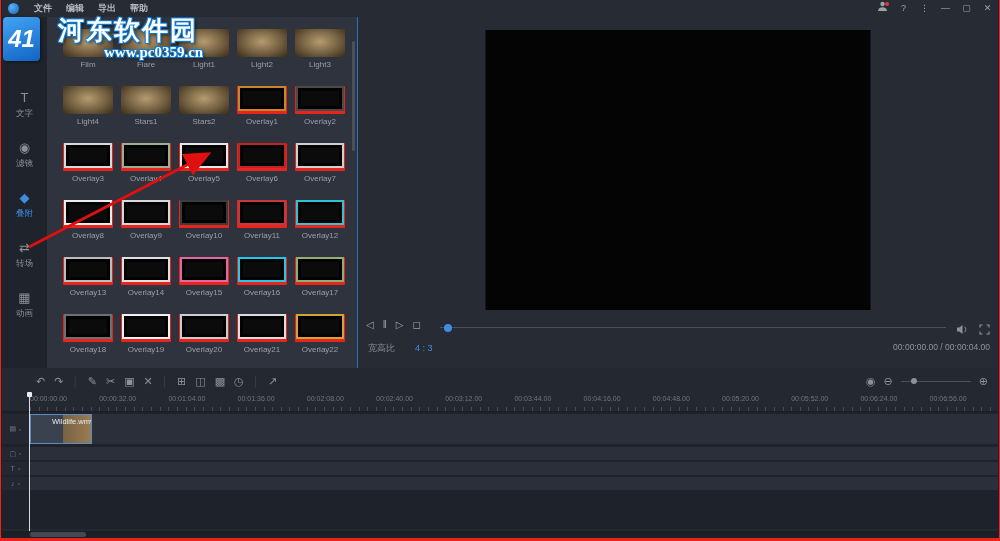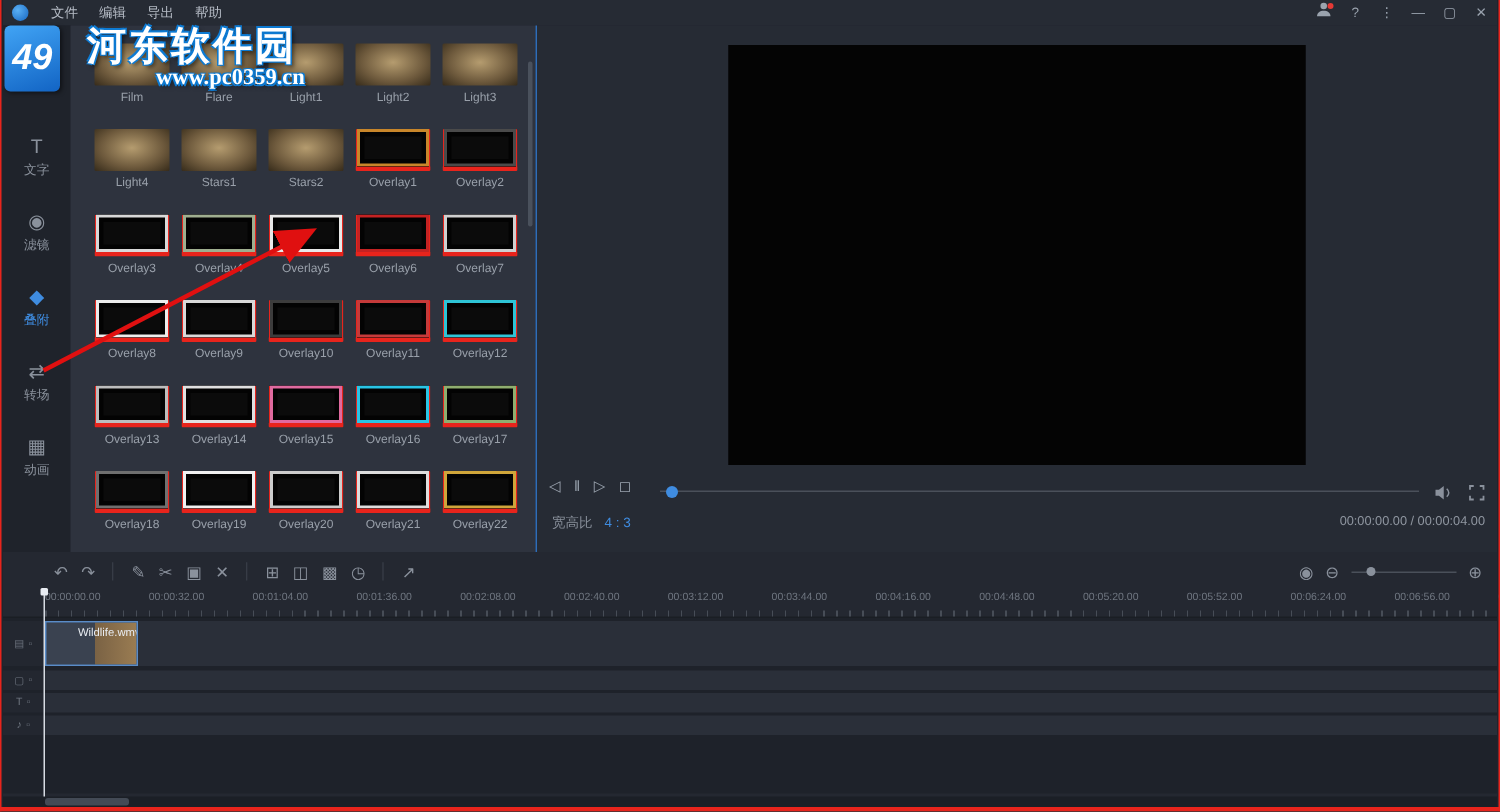--- a/index.html
+++ b/index.html
@@ -4,21 +4,21 @@
 <style>
   html,body{margin:0;padding:0;background:#444;}
   .frame{position:relative;width:1000px;height:541px;box-sizing:border-box;
     border-left:1px solid #e8241c;border-right:1px solid #e8241c;border-bottom:3px solid #e8241c;
     background:#20242c;font-family:"Liberation Sans","DejaVu Sans",sans-serif;overflow:hidden;color:#aab0ba;}
 
   
   .titlebar{position:absolute;top:0;left:1px;right:1px;height:17px;background:#262b34;display:flex;align-items:center;font-size:9px;color:#b6bcc6;}
   .app-logo{width:11px;height:11px;border-radius:50%;background:radial-gradient(circle at 35% 35%,#5ab0f5,#1565c0);margin:0 8px 0 6px;flex:0 0 auto;}
   .menu-items{display:flex;}
-  .menu-item{padding:0 7px;line-height:17px;}
+  .menu-item{padding:0 7px;line-height:17px;font-weight:bold;}
   .tb-title{position:absolute;left:0;right:0;text-align:center;color:#ccd1d9;font-size:9.5px;pointer-events:none;}
   .window-controls{margin-left:auto;display:flex;align-items:center;}
   .wc-btn{width:21px;text-align:center;font-size:9px;color:#9aa3ae;position:relative;line-height:17px;}
   .badge{position:absolute;top:2px;right:4px;width:4px;height:4px;border-radius:50%;background:#e53935;}
 
   
   .main{position:absolute;top:17px;left:1px;right:1px;height:351px;display:flex;}
   .sidebar{width:45px;background:#1f232b;display:flex;flex-direction:column;align-items:center;padding-top:74px;gap:21px;box-sizing:border-box;flex:0 0 auto;}
   .side-item{display:flex;flex-direction:column;align-items:center;gap:3px;color:#8a919c;font-size:8.5px;width:100%;}
   .side-item .icon{font-size:13px;line-height:14px;}
@@ -33,21 +33,21 @@
   .panel-scroll{position:absolute;right:2px;top:24px;width:3px;height:110px;background:#4a515c;border-radius:2px;}
 
   .preview{flex:1;background:#262b34;position:relative;border-left:1px solid #2e6db8;}
   .video{position:absolute;left:50%;transform:translateX(-50%);top:13px;width:385px;height:280px;background:#040404;}
   .transport{position:absolute;left:8px;top:301px;display:flex;gap:9px;font-size:10px;color:#9aa3ae;align-items:center;height:14px;}
   .t-btn{line-height:14px;}
   .progress{position:absolute;left:82px;right:52px;top:310px;height:1px;background:#4a505a;}
   .progress-dot{position:absolute;left:4px;top:-3.5px;width:8px;height:8px;border-radius:50%;background:#3f8ce0;}
   .av-icons{position:absolute;right:8px;top:304px;display:flex;gap:10px;align-items:center;}
   .aspect{position:absolute;left:10px;top:325px;font-size:9px;color:#8a919c;}
-  .aspect b{color:#3f8ce0;font-weight:normal;margin-left:8px;}
+  .aspect b{color:#3f8ce0;font-weight:normal;margin-left:20px;}
   .timecode{position:absolute;right:8px;top:325px;font-size:8.5px;color:#8f96a0;}
 
   
   .timeline{position:absolute;left:1px;right:1px;top:368px;height:171px;background:#242831;}
   .tl-toolbar{position:absolute;top:2px;left:0;right:0;height:22px;display:flex;align-items:center;padding-left:34px;gap:9px;font-size:11px;color:#8a919c;}
   .tl-sep{color:#3c424c;font-size:10px;}
   .tl-right{position:absolute;right:10px;top:2px;height:22px;display:flex;align-items:center;gap:8px;font-size:11px;color:#8a919c;}
   .zoom-slider{width:70px;height:1px;background:#4a505a;position:relative;}
   .zoom-dot{position:absolute;left:10px;top:-2.5px;width:6px;height:6px;border-radius:50%;background:#8a919c;}
   .ruler{position:absolute;top:24px;left:0;right:0;height:19px;border-bottom:1px solid #1a1e24;}
@@ -357,20 +357,20 @@
   <svg class="arrow-svg" width="1000" height="541">
     <defs>
       <marker id="ah" markerWidth="9" markerHeight="8" refX="7" refY="4" orient="auto">
         <path d="M0,0 L9,4 L0,8 z" fill="#e01010"></path>
       </marker>
     </defs>
     <line x1="28" y1="247" x2="205" y2="155" stroke="#e01010" stroke-width="3" marker-end="url(#ah)"></line>
   </svg>
 
   <div class="watermark">
-    <div class="wm-logo">49</div>
+    <div class="wm-logo">41</div>
     <div class="wm-text">
       <div class="wm-title">河东软件园</div>
       <div class="wm-url">www.pc0359.cn</div>
     </div>
   </div>
 
 </div>
 
 </body></html>

